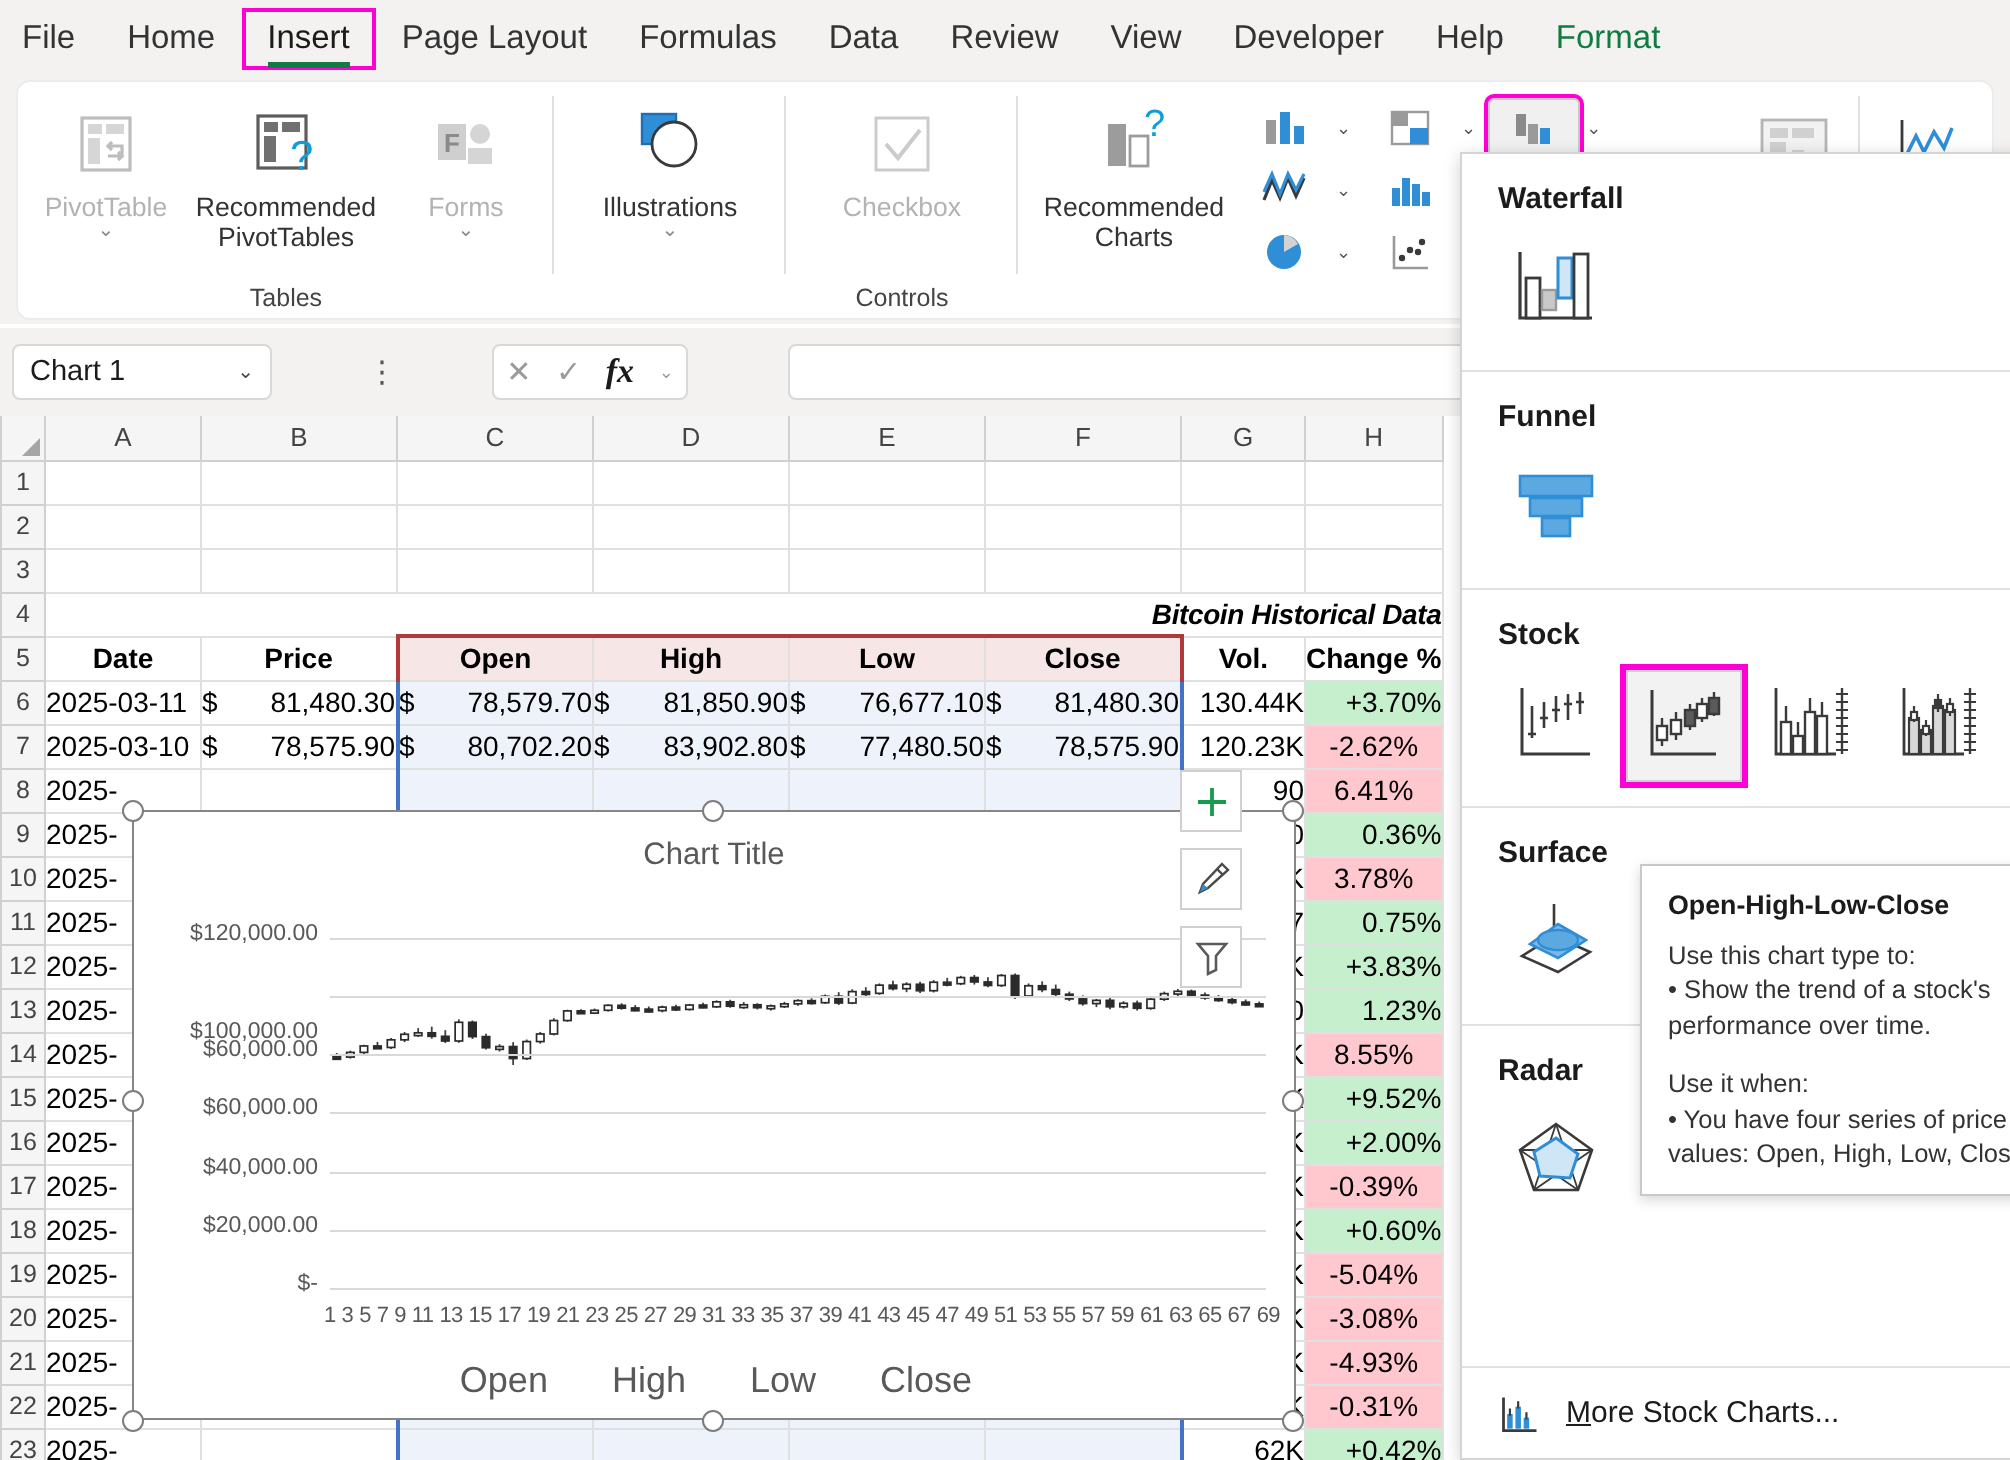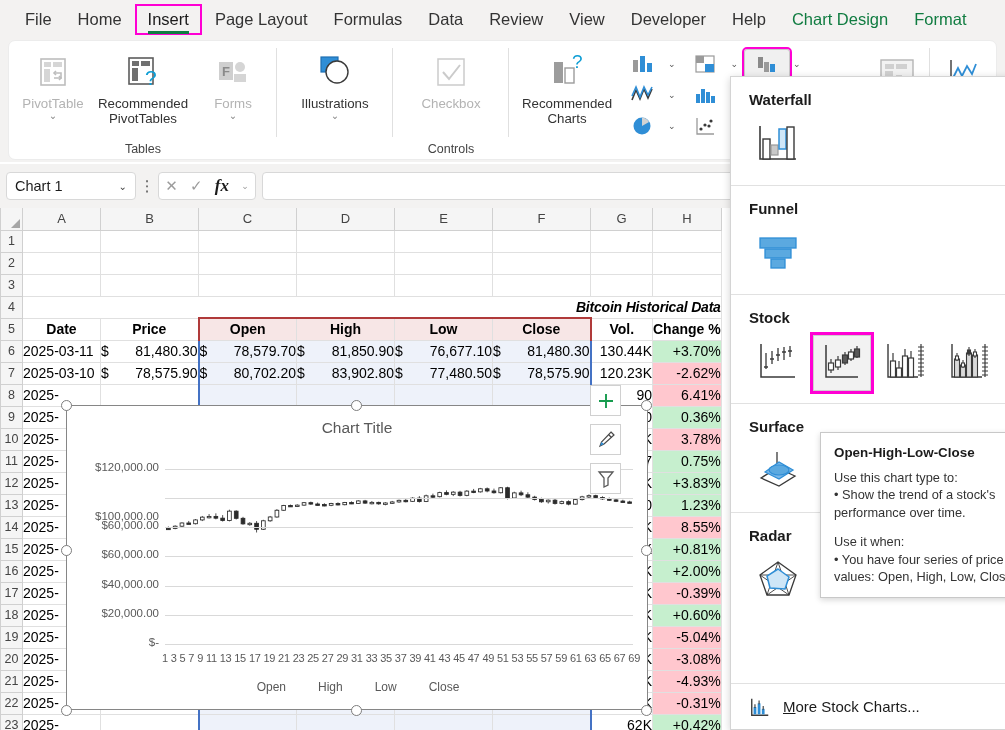--- a/index.html
+++ b/index.html
@@ -7,21 +7,21 @@
   body {
     width:1005px; height:730px; overflow:hidden;
     font-family:"Liberation Sans", sans-serif;
     background:#ffffff; position:relative;
     -webkit-font-smoothing:antialiased;
   }
 
   
   #ribbon-tabs {
     height:38px; background:#f3f2f1; display:flex; align-items:center;
-    padding-left:14px; position:relative; z-index:5;
+    position:relative; z-index:5;
   }
   .tab {
     font-size:16.5px; color:#333333; padding:4px 11px; margin-right:4px;
     position:relative; white-space:nowrap; cursor:default;
   }
   .tab.ctx { color:#107c41; }
   .tab.active { color:#1b1b1b; }
   .tab.active .underline {
     position:absolute; left:11px; right:11px; bottom:-1px;
     height:3px; background:#107c41;
@@ -62,21 +62,21 @@
     width:46px; height:30px; display:flex; align-items:center; justify-content:center;
     cursor:default; border-radius:3px;
   }
   .sbtn.sel { background:#f0f0f0; border:1px solid #c8c8c8; }
   .sbtn.hl { outline:2.5px solid #ff00d4; }
   .sbtn-wrap { display:flex; align-items:center; }
 
   
   #formulabar {
     position:absolute; top:164px; left:0; right:0; height:44px;
-    background:#f3f2f1; display:flex; align-items:center; padding:0 6px; z-index:4;
+    background:#f3f2f1; display:flex; align-items:center; padding:0 6px; z-index:4;gap:44px;
   }
   #namebox {
     width:130px; height:28px; background:#fff; border:1px solid #d8d8d8; border-radius:4px;
     display:flex; align-items:center; padding:0 8px; font-size:14.5px; color:#1b1b1b;
     justify-content:space-between;
   }
   #namebox .cv2 { font-size:10px; color:#444; }
   #dots { width:22px; text-align:center; font-size:15px; color:#555; letter-spacing:0; }
   #fxgroup {
     width:98px; height:28px; background:#fff; border:1px solid #d8d8d8; border-radius:4px;
@@ -112,21 +112,21 @@
   }
   td.cell.num { text-align:right; }
   td.cell.money { text-align:right; }
   td.cell.money .cur { float:left; }
   .hdrcell {
     font-weight:bold; text-align:center; background:#fff; border:1px solid #b8b8b8;
   }
   .hdrcell.sel { background:#f7e6e6; }
   .selcol { background:#eef2fa; }
   .pos { background:#c6efce; color:#12703a; text-align:right; }
-  .neg { background:#ffc7ce; color:#b22222; text-align:right; }
+  .neg { background:#ffc7ce; color:#b22222; text-align:center; }
   .title-cell {
     font-weight:bold; font-style:italic; font-size:17px; color:#000;
     border:none; letter-spacing:-0.2px;text-align:right;
   }
   .sel-border-top { border-top:2px solid #b03a3a !important; }
   .sel-border-l { border-left:2px solid #4472c4 !important; }
   .sel-border-r { border-right:2px solid #4472c4 !important; }
   .sel-border-l-red { border-left:2px solid #b03a3a !important; }
   .sel-border-r-red { border-right:2px solid #b03a3a !important; }
 
@@ -146,21 +146,21 @@
   #plotarea { position:absolute; left:0; top:40px; width:582px; height:230px; }
   .ylab { position:absolute; font-size:11.5px; color:#595959; text-align:right; width:92px; }
   .gridline { position:absolute; left:98px; width:468px; height:1px; background:#d9d9d9; }
   #xaxis-labels {
     position:absolute; left:95px; top:246px; width:478px;
     font-size:11px; color:#595959; display:flex; justify-content:space-between;
     letter-spacing:-0.3px;
   }
   #legend {
     position:absolute; left:0; top:274px; width:582px; text-align:center;
-    font-size:12px; color:#595959;
+    font-size:18px; color:#595959;
   }
   #legend span { display:inline-block; margin:0 16px; }
   .floatbtn {
     position:absolute; left:590px; width:31px; height:31px;
     background:#fff; border:1px solid #d0d0d0; display:flex;
     align-items:center; justify-content:center; z-index:7;
   }
 
   
   #dropdown {
@@ -203,21 +203,20 @@
     <div class="tab"><span>File</span></div>
     <div class="tab"><span>Home</span></div>
     <div class="tab active highlighted"><span>Insert</span><span class="underline"></span></div>
     <div class="tab"><span>Page Layout</span></div>
     <div class="tab"><span>Formulas</span></div>
     <div class="tab"><span>Data</span></div>
     <div class="tab"><span>Review</span></div>
     <div class="tab"><span>View</span></div>
     <div class="tab"><span>Developer</span></div>
     <div class="tab"><span>Help</span></div>
-    <div class="tab ctx"><span>Chart Design</span></div>
     <div class="tab ctx"><span>Format</span></div>
   </div>
 
 <div id="ribbon">
   <div id="ribbon-inner">
 
     <div class="rgroup">
       <div class="gitems">
         <div class="bigbtn dim">
           <span class="ic">
@@ -631,21 +630,21 @@
         </tr>
         <tr>
           <td class="rowhdr">15</td>
           <td class="cell ">2025-</td>
           <td class="cell money "></td>
           <td class="cell money selcol sel-border-l"></td>
           <td class="cell money selcol"></td>
           <td class="cell money selcol"></td>
           <td class="cell money selcol sel-border-r"></td>
           <td class="cell num">76K</td>
-          <td class="cell pos">+0.81%</td>
+          <td class="cell pos">+9.52%</td>
         </tr>
         <tr>
           <td class="rowhdr">16</td>
           <td class="cell ">2025-</td>
           <td class="cell money "></td>
           <td class="cell money selcol sel-border-l"></td>
           <td class="cell money selcol"></td>
           <td class="cell money selcol"></td>
           <td class="cell money selcol sel-border-r"></td>
           <td class="cell num">1K</td>

